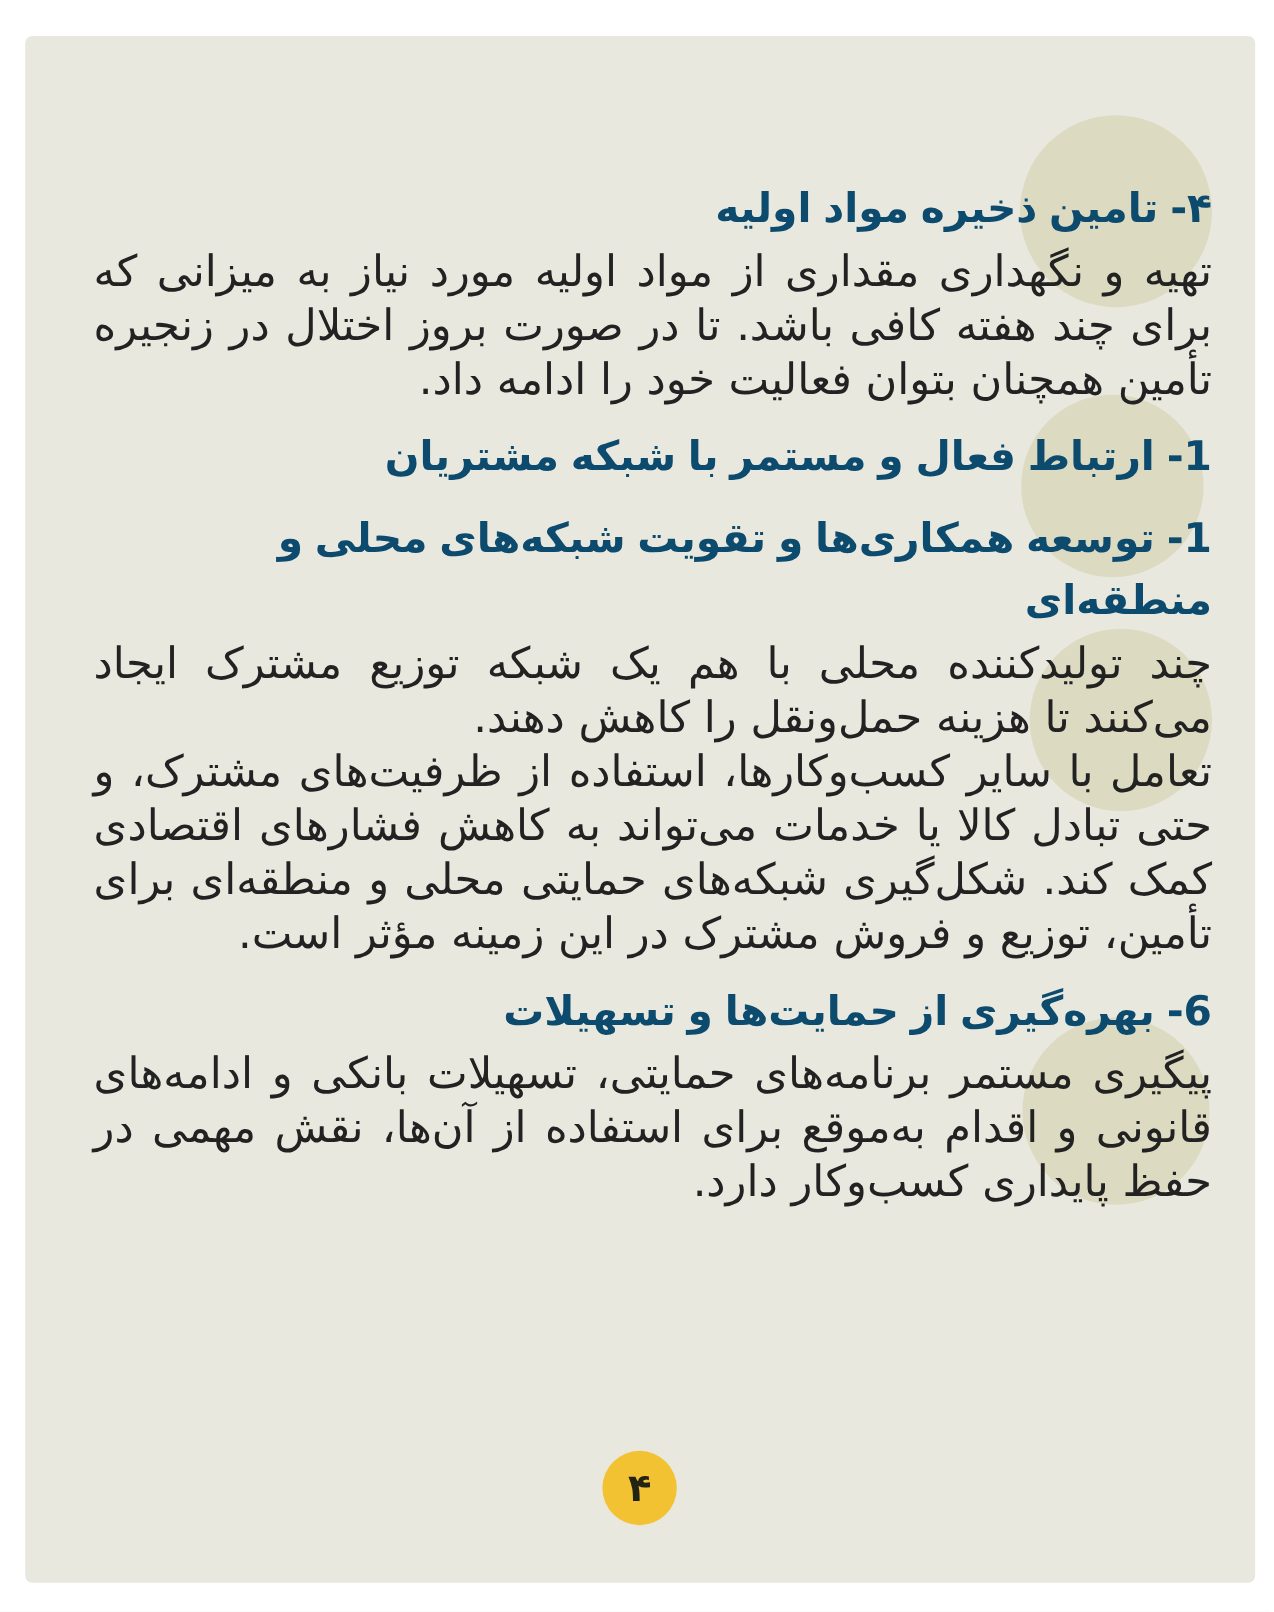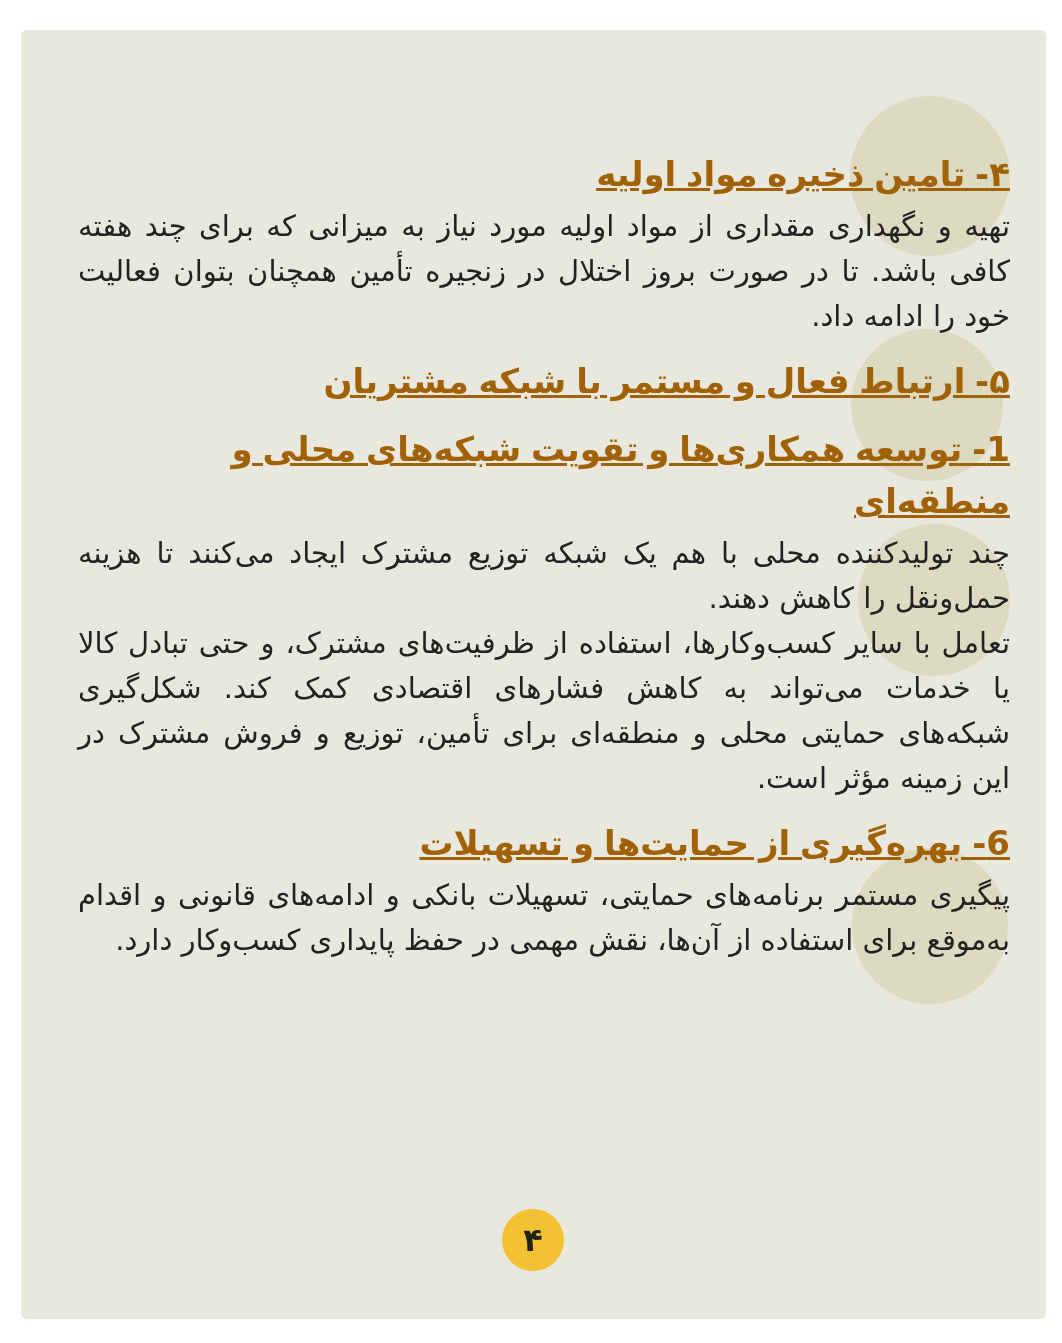--- a/index.html
+++ b/index.html
@@ -37,29 +37,28 @@
     right: 36px;
     left: 57px;
     direction: rtl;
     color: #222222;
   }
   section { display: block; }
   h2 {
     font-size: 34px;
     line-height: 52px;
     font-weight: bold;
-    color: #a16207;
+    color: #0c4a6e;
     margin: 16px 0 4px 0;
     word-spacing: -2px;
     text-align: right;
-    text-decoration: underline;
   }
   section:first-child h2 { margin-top: 0; }
   p {
-    font-size: 29px;
+    font-size: 36px;
     line-height: 45px;
     margin: 0;
     text-align: justify;
     text-justify: inter-word;
   }
   .page-badge {
     position: absolute;
     left: 481px;
     top: 1179px;
     width: 62px;
@@ -88,21 +87,21 @@
   <div class="deco c4"></div>
 
   <div class="content">
 
     <section>
       <h2>۴- تامین ذخیره مواد اولیه</h2>
       <p>تهیه و نگهداری مقداری از مواد اولیه مورد نیاز به میزانی که برای چند هفته کافی باشد. تا در صورت بروز اختلال در زنجیره تأمین همچنان بتوان فعالیت خود را ادامه داد.</p>
     </section>
 
     <section>
-      <h2>۵- ارتباط فعال و مستمر با شبکه مشتریان</h2>
+      <h2>1- ارتباط فعال و مستمر با شبکه مشتریان</h2>
     </section>
 
     <section>
       <h2>1- توسعه همکاری‌ها و تقویت شبکه‌های محلی و منطقه‌ای</h2>
       <p>چند تولیدکننده محلی با هم یک شبکه توزیع مشترک ایجاد می‌کنند تا هزینه حمل‌ونقل را کاهش دهند.</p>
       <p>تعامل با سایر کسب‌وکارها، استفاده از ظرفیت‌های مشترک، و حتی تبادل کالا یا خدمات می‌تواند به کاهش فشارهای اقتصادی کمک کند. شکل‌گیری شبکه‌های حمایتی محلی و منطقه‌ای برای تأمین، توزیع و فروش مشترک در این زمینه مؤثر است.</p>
     </section>
 
     <section>
       <h2>6- بهره‌گیری از حمایت‌ها و تسهیلات</h2>

